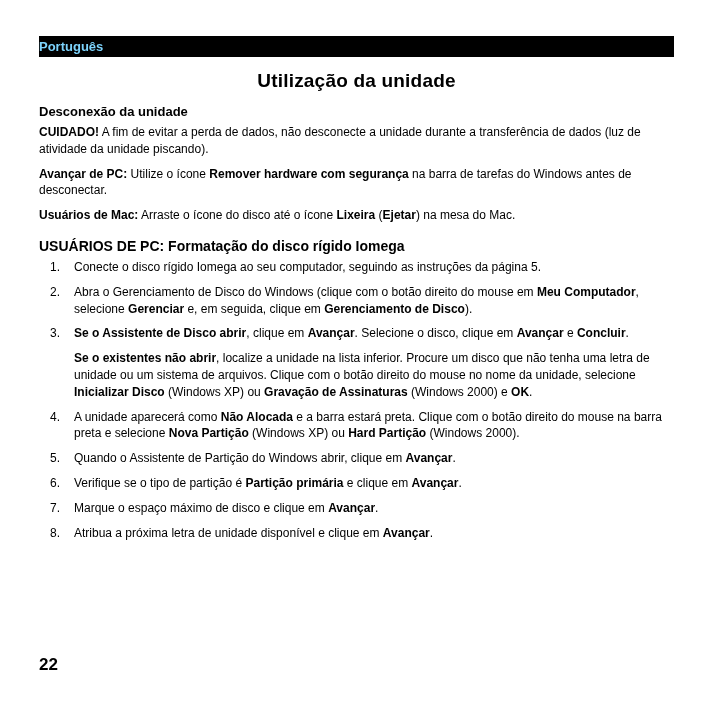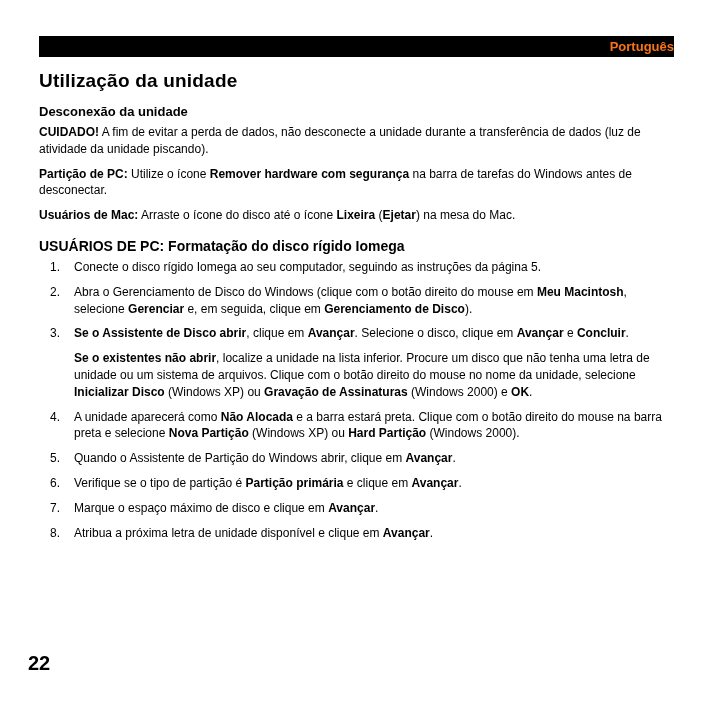--- a/index.html
+++ b/index.html
@@ -14,29 +14,30 @@
     width: 713px;
     height: 713px;
     background: #ffffff;
     color: #000000;
     font-family: "Liberation Sans", sans-serif;
     padding: 36px 39px 0 39px;
     overflow: hidden;
   }
   .banner {
     background: #000000;
-    color: #f97316;
-    text-align: right;
+    color: #7dd3fc;
+    text-align: left;
     font-weight: bold;
     font-size: 13px;
     line-height: 21px;
     height: 21px;
     width: 100%;
   }
   .doc-title {
+    text-align: center;
     font-size: 19px;
     font-weight: bold;
     margin: 13px 0 10px 0;
     letter-spacing: 0.2px;
   }
   h2.sec-heading {
     font-size: 13px;
     font-weight: bold;
     margin: 12px 0 5px 0;
   }
@@ -70,60 +71,60 @@
   .step-body p {
     font-size: 12px;
     line-height: 1.4;
     margin: 0;
   }
   .step-body p.step-sub {
     margin-top: 8px;
   }
   .page-number {
     position: absolute;
-    left: 28px;
+    left: 39px;
     bottom: 38px;
-    font-size: 20px;
+    font-size: 17px;
     font-weight: bold;
   }
 </style>
 </head>
 <body>
 
 <div class="page">
 
   <div class="banner">
     <span>Português</span>
   </div>
 
   <div class="doc-title">Utilização da unidade</div>
 
   <h2 class="sec-heading">Desconexão da unidade</h2>
 
   <p class="para"><b>CUIDADO!</b> A fim de evitar a perda de dados, não desconecte a unidade durante a transferência de dados (luz de atividade da unidade piscando).</p>
 
-  <p class="para"><b>Partição de PC:</b> Utilize o ícone <b>Remover hardware com segurança</b> na barra de tarefas do Windows antes de desconectar.</p>
+  <p class="para"><b>Avançar de PC:</b> Utilize o ícone <b>Remover hardware com segurança</b> na barra de tarefas do Windows antes de desconectar.</p>
 
   <p class="para"><b>Usuários de Mac:</b> Arraste o ícone do disco até o ícone <b>Lixeira</b> (<b>Ejetar</b>) na mesa do Mac.</p>
 
   <h2 class="sec-heading large">USUÁRIOS DE PC: Formatação do disco rígido Iomega</h2>
 
 
 
   <div class="steps">
       <div class="step">
         <span class="step-num">1.</span>
         <div class="step-body">
           <p>Conecte o disco rígido Iomega ao seu computador, seguindo as instruções da página 5.</p>
         </div>
       </div>
       <div class="step">
         <span class="step-num">2.</span>
         <div class="step-body">
-          <p>Abra o Gerenciamento de Disco do Windows (clique com o botão direito do mouse em <b>Meu Macintosh</b>, selecione <b>Gerenciar</b> e, em seguida, clique em <b>Gerenciamento de Disco</b>).</p>
+          <p>Abra o Gerenciamento de Disco do Windows (clique com o botão direito do mouse em <b>Meu Computador</b>, selecione <b>Gerenciar</b> e, em seguida, clique em <b>Gerenciamento de Disco</b>).</p>
         </div>
       </div>
       <div class="step">
         <span class="step-num">3.</span>
         <div class="step-body">
           <p><b>Se o Assistente de Disco abrir</b>, clique em <b>Avançar</b>. Selecione o disco, clique em <b>Avançar</b> e <b>Concluir</b>.</p>
           <p class="step-sub"><b>Se o existentes não abrir</b>, localize a unidade na lista inferior. Procure um disco que não tenha uma letra de unidade ou um sistema de arquivos. Clique com o botão direito do mouse no nome da unidade, selecione <b>Inicializar Disco</b> (Windows XP) ou <b>Gravação de Assinaturas</b> (Windows 2000) e <b>OK</b>.</p>
         </div>
       </div>
       <div class="step">

